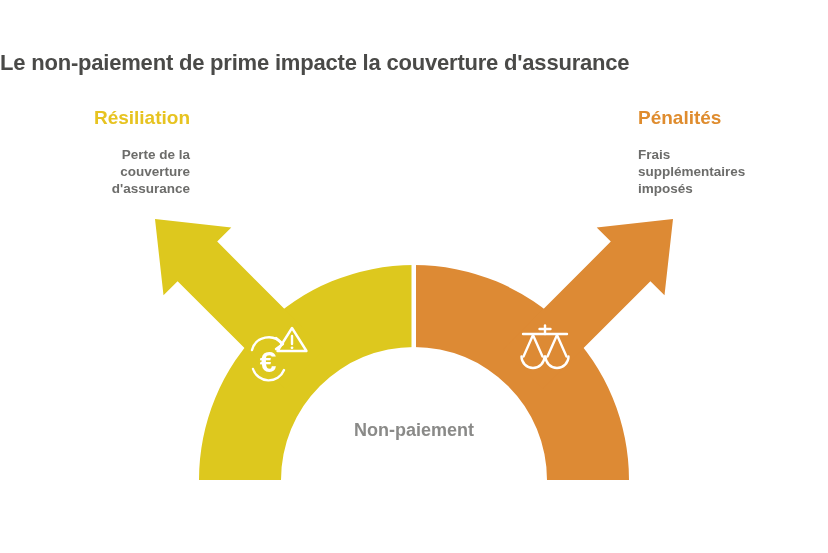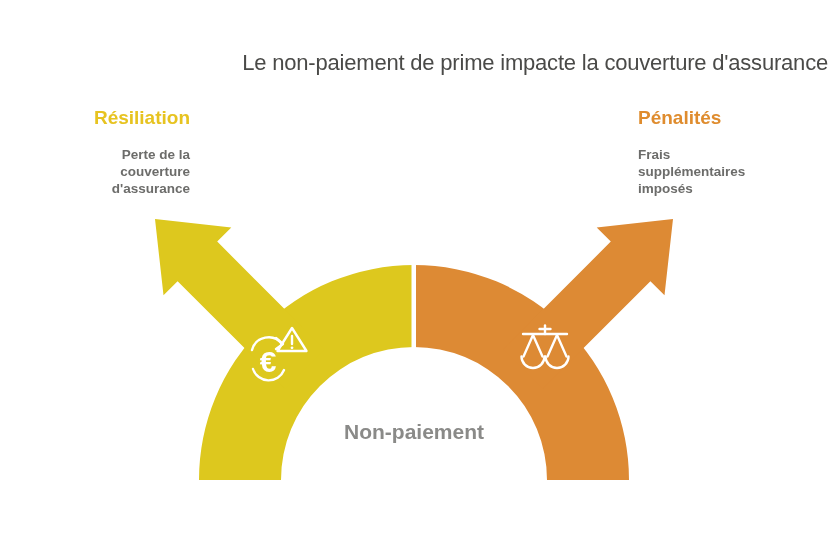--- a/index.html
+++ b/index.html
@@ -5,43 +5,43 @@
   html,body{margin:0;padding:0;background:#fff;}
   .canvas{
     position:relative;
     width:828px;height:553px;
     background:#ffffff;
     overflow:hidden;
     font-family:"Liberation Sans", sans-serif;
   }
   .title{
     position:absolute;left:0;right:0;top:50px;
-    text-align:right;
-    font-size:22px;font-weight:normal;letter-spacing:-0.2px;
+    text-align:left;
+    font-size:22px;font-weight:bold;letter-spacing:-0.2px;
     color:#4a4a48;
   }
   .graphic{position:absolute;left:0;top:0;}
   .outcome{position:absolute;top:107px;width:200px;}
   .outcome.left{right:638px;text-align:right;}
   .outcome.right{left:638px;text-align:left;}
   .outcome-heading{
     font-size:19px;font-weight:bold;letter-spacing:0;
     margin:0 0 17px 0;
   }
   .outcome.left .outcome-heading{color:#e7c320;}
   .outcome.right .outcome-heading{color:#df8c2e;}
   .outcome-desc{
     font-size:13.5px;font-weight:bold;line-height:17px;
     color:#6c6c6a;
   }
   .outcome-desc span{display:block;}
   .center-label{
     position:absolute;left:0;right:0;top:420px;
     text-align:center;
-    font-size:21px;font-weight:bold;
+    font-size:18px;font-weight:bold;
     color:#8a8a88;
   }
   .stroked{stroke:#ffffff;stroke-width:5;stroke-linejoin:round;}
   .icon-stroke{fill:none;stroke:#ffffff;stroke-width:2.4;stroke-linecap:round;stroke-linejoin:round;}
   .euro-glyph{font-family:"Liberation Sans", sans-serif;font-weight:bold;font-size:30px;fill:#ffffff;}
 </style>
 </head>
 <body>
 
 <div class="canvas">

